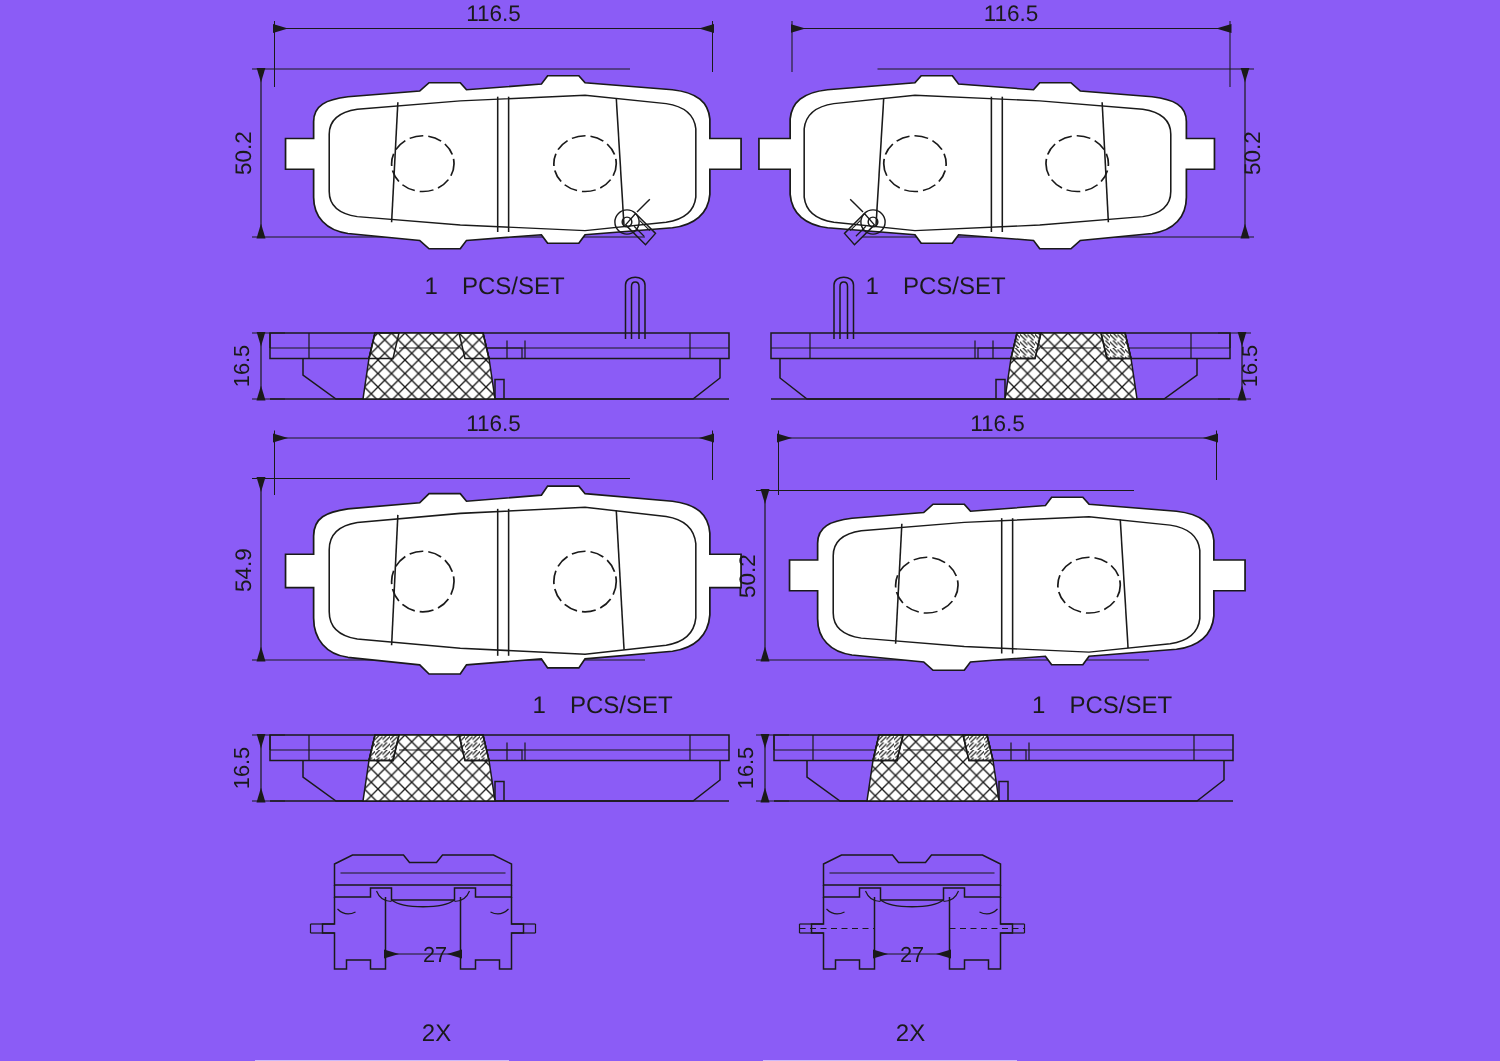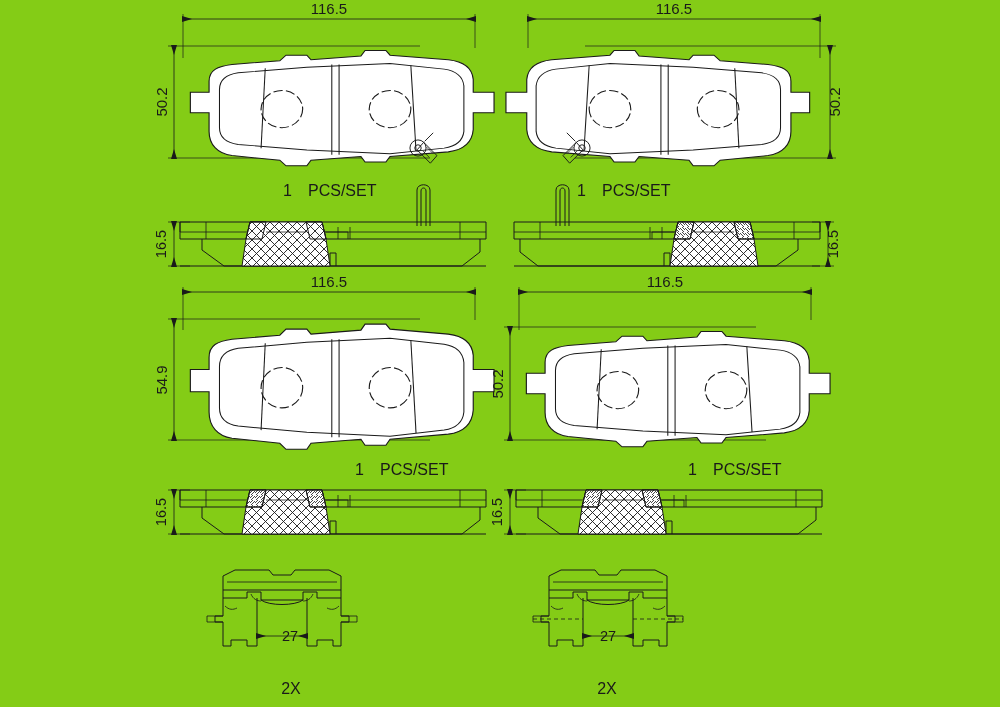--- a/index.html
+++ b/index.html
@@ -1,18 +1,18 @@
 <!DOCTYPE html>
 <html><head>
 <meta charset="utf-8">
 <style>
   html,body{margin:0;padding:0;background:#ffffff;}
   body{width:1000px;height:707px;overflow:hidden;
        font-family:"Liberation Sans",sans-serif;color:#1a1a1a;}
-  #sheet{position:relative;width:1000px;height:707px;background:#84cc16;}
+  #sheet{position:relative;width:1000px;height:707px;background:#8b5cf6;}
   svg{display:block;}
   .ln{stroke:#1a1a1a;stroke-width:1;fill:none;}
   .ln-thin{stroke:#1a1a1a;stroke-width:0.8;fill:none;}
   .dim{stroke:#1a1a1a;stroke-width:0.8;fill:none;}
   .ext{stroke:#1a1a1a;stroke-width:0.7;fill:none;}
   .pad-fill{fill:#ffffff;stroke:#1a1a1a;stroke-width:1.1;}
   .pad-inner{fill:none;stroke:#1a1a1a;stroke-width:1;}
   .circ{fill:none;stroke:#1a1a1a;stroke-width:1.1;stroke-dasharray:9 3.2;}
   .txt{font-family:"Liberation Sans",sans-serif;font-size:15px;fill:#1a1a1a;}
   .txt-s{font-family:"Liberation Sans",sans-serif;font-size:14.5px;fill:#1a1a1a;}

